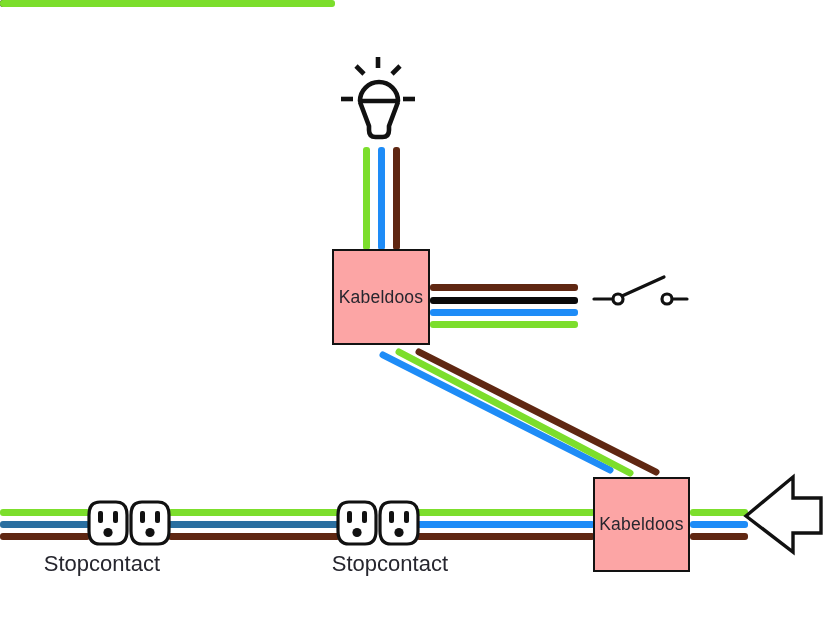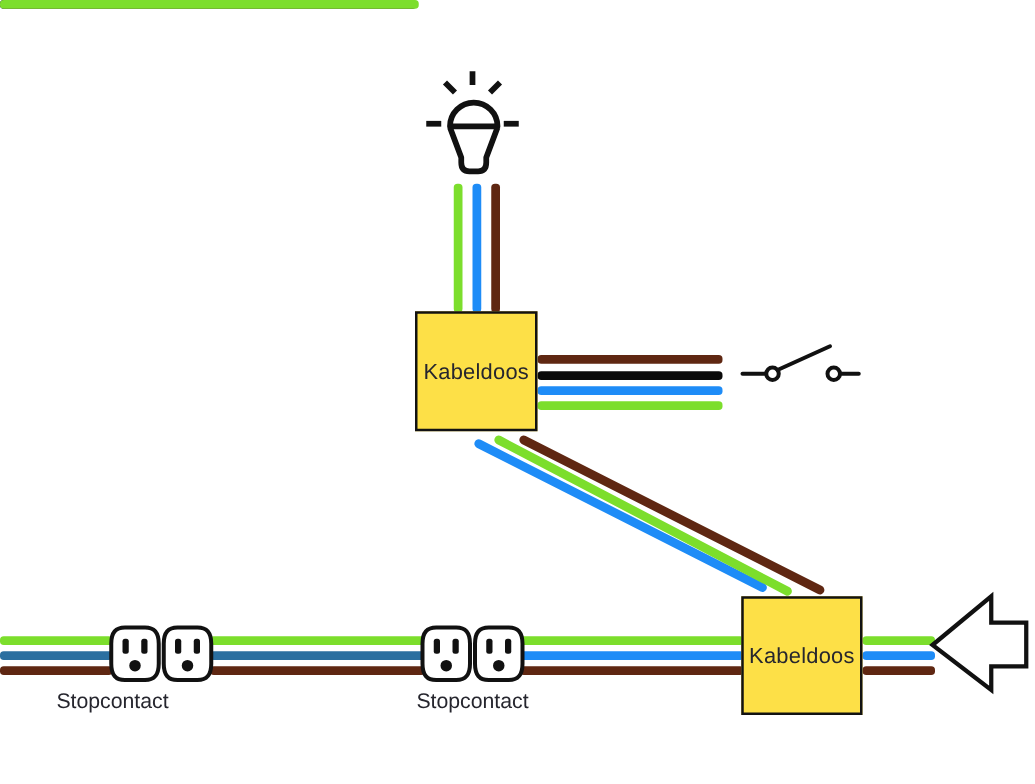--- a/index.html
+++ b/index.html
@@ -10,34 +10,34 @@
     background: #ffffff;
     overflow: hidden;
     font-family: "Liberation Sans", sans-serif;
   }
   .wire { position: absolute; height: 7px; border-radius: 3px; }
   .wire.v { width: 7px; height: auto; }
   .overlay { position: absolute; left: 0; top: 0; z-index: 3; pointer-events: none; }
   .junction-box {
     position: absolute;
     z-index: 2;
-    background: #fde047;
+    background: #fca5a5;
     border: 2.4px solid #121212;
     display: flex;
     align-items: center;
     justify-content: center;
     font-size: 17.5px;
     letter-spacing: 0.2px;
   }
   .outlet-label {
     position: absolute;
     z-index: 2;
     width: 140px;
-    text-align: center;
-    font-size: 17px;
+    text-align: right;
+    font-size: 22px;
   }
 </style>
 </head>
 <body>
 
 <div class="canvas">
 
   <div class="wire" style="left: 0px; width: 333px; background: rgb(30, 140, 247);"></div>
   <div class="wire" style="left: 0px; width: 333px; background: rgb(95, 39, 18);"></div>
   <div class="wire" style="left: 0px; width: 335px; background: rgb(124, 222, 44);"></div>

